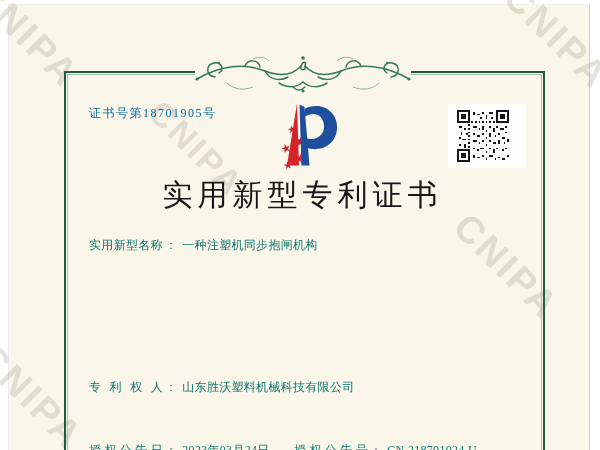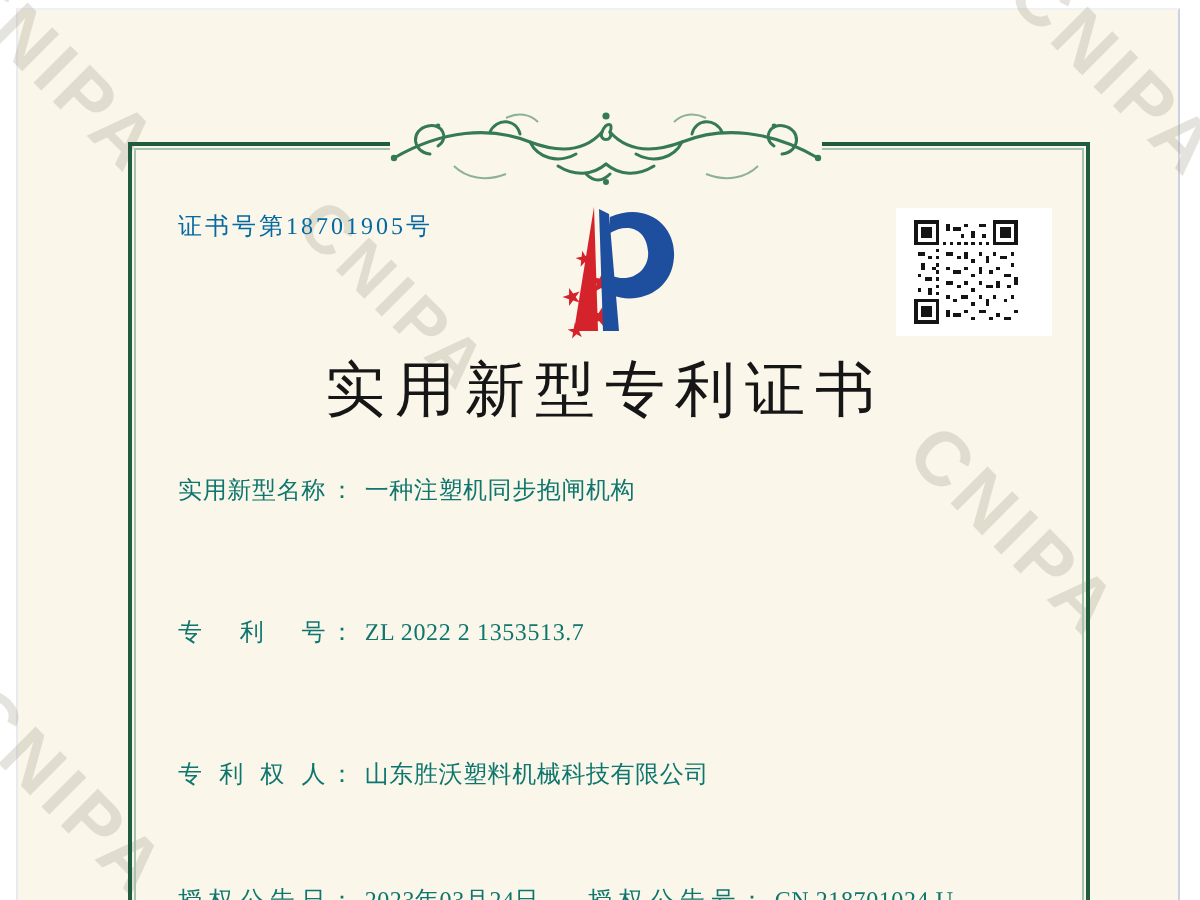--- a/index.html
+++ b/index.html
@@ -229,23 +229,20 @@
           <rect x="28" y="25" width="1" height="1"></rect>
       </g>
     </svg>
   </div>
 
   <div class="title">实用新型专利证书</div>
 
   <div class="frow r0">
     <span class="flabel">实用新型名称</span><span class="fcolon">：</span><span class="fvalue">一种注塑机同步抱闸机构</span>
   </div>
-  <div class="frow r2">
-    <span class="flabel">专利号</span><span class="fcolon">：</span><span class="fvalue">ZL 2022 2 1353513.7</span>
-  </div>
   <div class="frow r4">
     <span class="flabel">专利权人</span><span class="fcolon">：</span><span class="fvalue">山东胜沃塑料机械科技有限公司</span>
   </div>
   <div class="frow r6">
     <span>
       <span class="flabel">授权公告日</span><span class="fcolon">：</span><span class="fvalue">2023年03月24日</span>
     </span>
     <span class="pair2">
       <span class="flabel">授权公告号</span><span class="fcolon">：</span><span class="fvalue">CN 218701024 U</span>
     </span>

